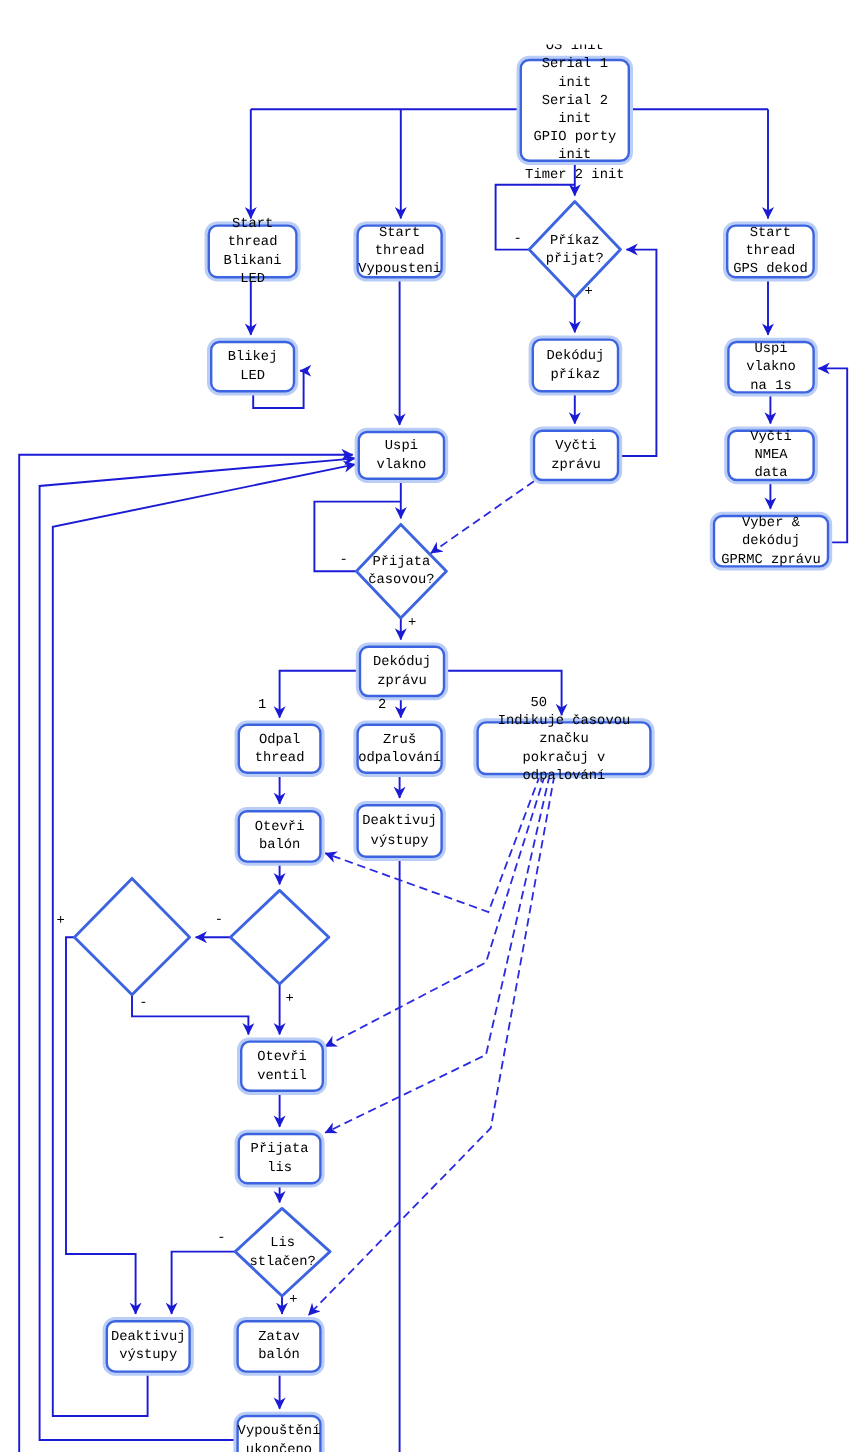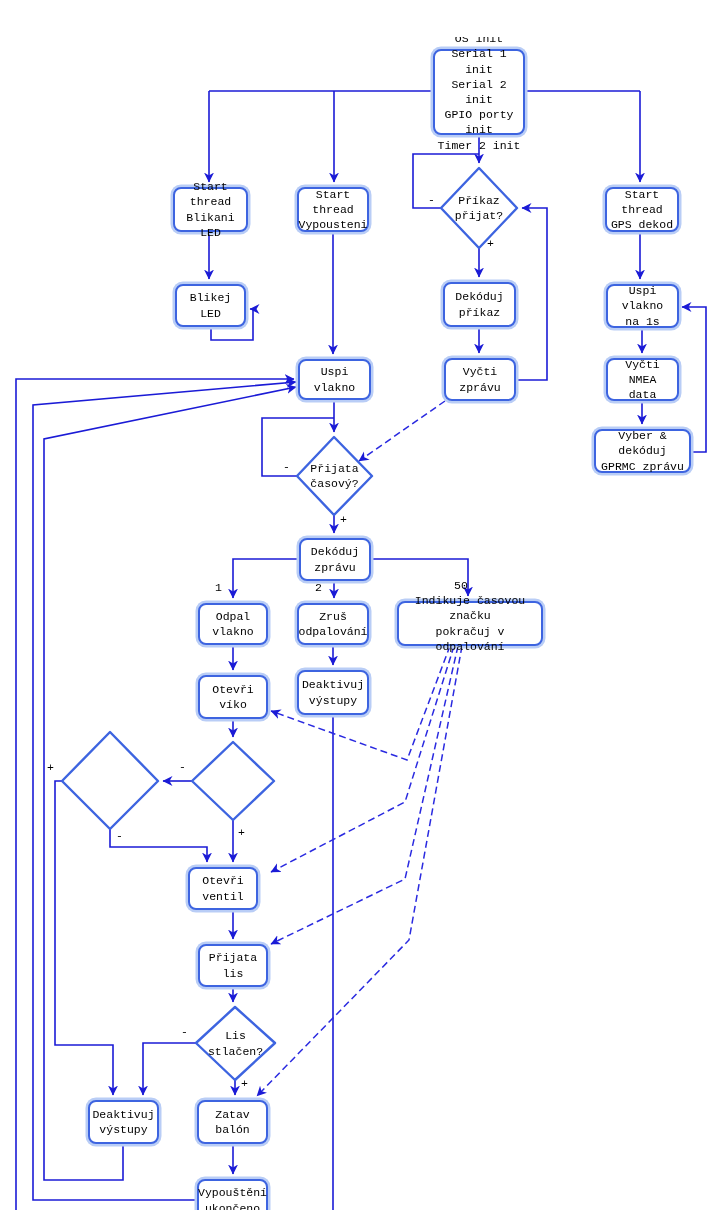--- a/index.html
+++ b/index.html
@@ -120,51 +120,51 @@
   <div class="node" style="left:298px;top:322px;width:73px;height:41px">Uspi vlakno</div>
   <div class="node" style="left:606px;top:247px;width:73px;height:44px">Uspi vlakno
 na 1s</div>
   <div class="node" style="left:606px;top:321px;width:73px;height:43px">Vyčti NMEA
 data</div>
   <div class="node" style="left:594px;top:392px;width:97px;height:44px">Vyber &amp; dekóduj
 GPRMC zprávu</div>
   <div class="node" style="left:299px;top:501px;width:72px;height:43px">Dekóduj
 zprávu</div>
   <div class="node" style="left:198px;top:566px;width:70px;height:42px">Odpal
-vlakno</div>
+thread</div>
   <div class="node" style="left:297px;top:566px;width:72px;height:42px">Zruš
 odpalování</div>
   <div class="node" style="left:397px;top:564px;width:146px;height:45px">Indikuje časovou značku
 pokračuj v odpalování</div>
-  <div class="node" style="left:198px;top:638px;width:70px;height:44px">Otevři víko</div>
+  <div class="node" style="left:198px;top:638px;width:70px;height:44px">Otevři balón</div>
   <div class="node" style="left:297px;top:633px;width:72px;height:45px">Deaktivuj
 výstupy</div>
-  <div class="node" style="left:188px;top:830px;width:70px;height:43px">Otevři ventil</div>
+  <div class="node" style="left:200px;top:830px;width:70px;height:43px">Otevři ventil</div>
   <div class="node" style="left:198px;top:907px;width:70px;height:43px">Přijata lis</div>
   <div class="node" style="left:88px;top:1063px;width:71px;height:44px">Deaktivuj
 výstupy</div>
   <div class="node" style="left:197px;top:1063px;width:71px;height:44px">Zatav
 balón</div>
   <div class="node" style="left:197px;top:1142px;width:71px;height:43px">Vypouštění
 ukončeno</div>
 
   <div class="dlabel" style="left:441px;top:131px;width:76px;height:80px">Příkaz
 přijat?</div>
   <div class="dlabel" style="left:297px;top:400px;width:75px;height:78px">Přijata
-časový?</div>
+časovou?</div>
   <div class="dlabel" style="left:196px;top:970px;width:79px;height:73px">Lis
 stlačen?</div>
 
   <div class="elabel" style="left:428px;top:156px">-</div>
   <div class="elabel" style="left:487px;top:200px">+</div>
   <div class="elabel" style="left:283px;top:423px">-</div>
   <div class="elabel" style="left:340px;top:476px">+</div>
   <div class="elabel" style="left:215px;top:544px">1</div>
   <div class="elabel" style="left:315px;top:544px">2</div>
-  <div class="elabel" style="left:454px;top:542px">50</div>
+  <div class="elabel" style="left:442px;top:542px">50</div>
   <div class="elabel" style="left:179px;top:723px">-</div>
   <div class="elabel" style="left:238px;top:789px">+</div>
   <div class="elabel" style="left:47px;top:724px">+</div>
   <div class="elabel" style="left:116px;top:792px">-</div>
   <div class="elabel" style="left:181px;top:988px">-</div>
   <div class="elabel" style="left:241px;top:1040px">+</div>
 
 </div>
 
 </body></html>

